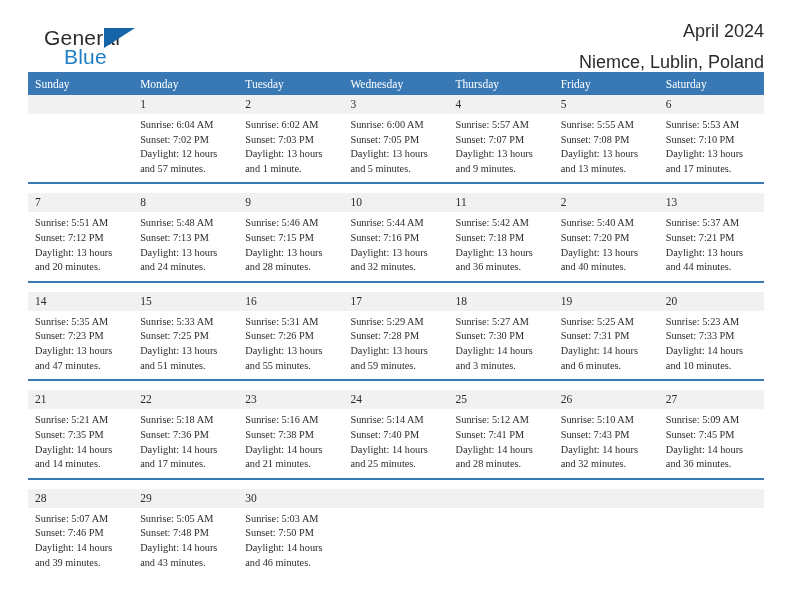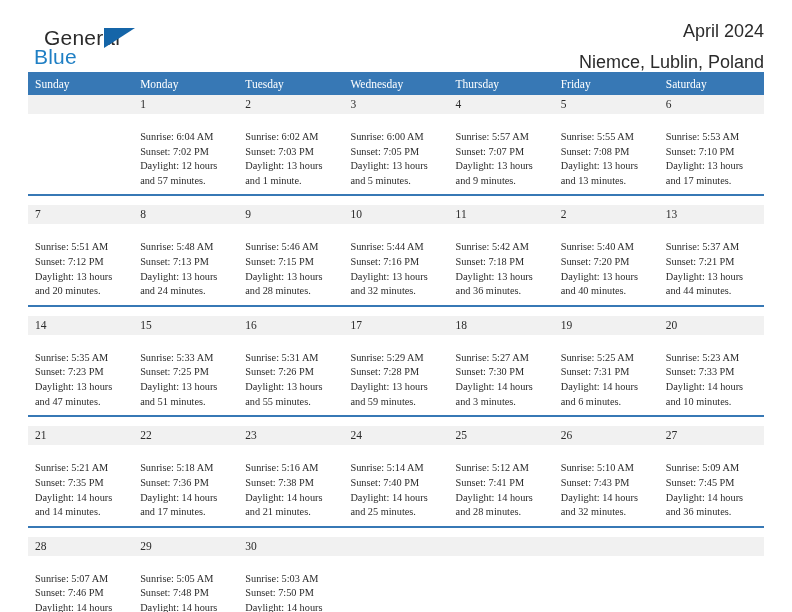--- a/index.html
+++ b/index.html
@@ -40,21 +40,21 @@
   .logo-general {
     position: absolute;
     left: 16px;
     top: 0;
     font-size: 21px;
     letter-spacing: 0.2px;
     color: #2b2b2b;
   }
   .logo-blue {
     position: absolute;
-    left: 6px;
+    left: 36px;
     top: 19px;
     font-size: 21px;
     letter-spacing: 0.2px;
     color: #1f7fc4;
   }
   .logo-tri {
     position: absolute;
     left: 76px;
     top: 2px;
     width: 0;
@@ -113,21 +113,21 @@
     height: 13px;
     vertical-align: top;
   }
   .daynum-row td.empty {
     background: #f1f1f1;
   }
   .detail-row td {
     background: #ffffff;
     font-size: 10.3px;
     color: #2b2b2b;
-    padding: 16px 6px 6px 7px;
+    padding: 4px 6px 6px 7px;
     vertical-align: top;
     line-height: 1.42;
     height: 56px;
   }
   .detail-row td.empty { background: #ffffff; }
   .cellline { display: block; white-space: nowrap; }
 </style>
 </head>
 <body>
 

